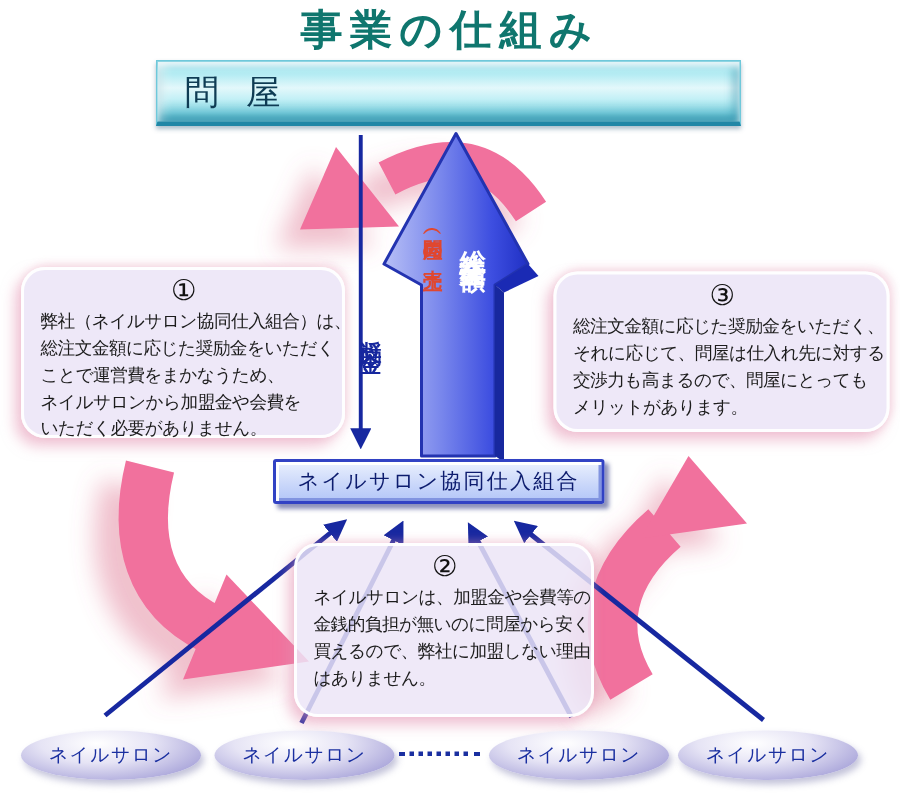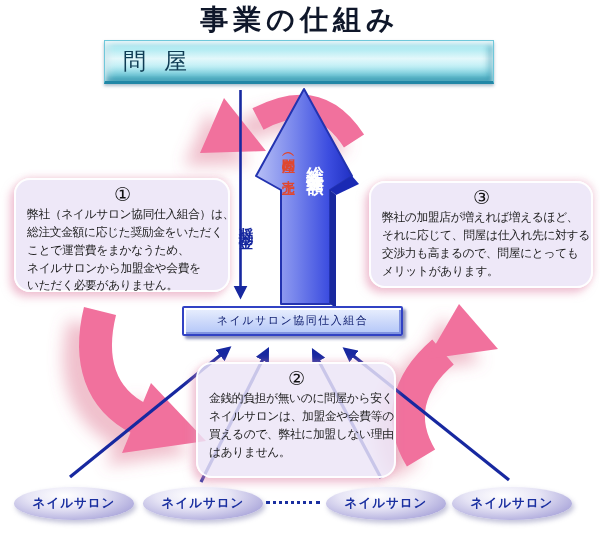--- a/index.html
+++ b/index.html
@@ -4,41 +4,41 @@
 <style>
   html,body{margin:0;padding:0;background:#fff;}
   .stage{
     position:relative;width:600px;height:535px;overflow:hidden;background:#fff;
     font-family:"Liberation Sans","DejaVu Sans",sans-serif;
   }
   .stage svg{position:absolute;left:0;top:0;}
 
   .title{
     position:absolute;left:0;top:1px;width:600px;text-align:center;
-    font-size:28px;font-weight:bold;color:#0f172a;letter-spacing:5px;
+    font-size:28px;font-weight:bold;color:#0f766e;letter-spacing:5px;
   }
 
   .banner{
     position:absolute;left:104px;top:40px;width:390px;height:44px;
     box-sizing:border-box;border:1px solid #6FC8DA;border-bottom:3px solid #2187A6;
     background:linear-gradient(180deg,#5BC4D8 0%,#A9E9F1 16%,#E3F8FB 44%,#C4F0F6 62%,#8ADAE6 86%,#46ACC2 100%);
     box-shadow:inset 0 4px 5px rgba(255,255,255,.85), inset 0 -6px 8px rgba(25,130,160,.45),
                inset 5px 0 6px rgba(255,255,255,.5), inset -5px 0 6px rgba(25,130,160,.3),
                0 2px 3px rgba(70,110,140,.45);
     text-align:left;line-height:40px;font-size:23px;color:#0F3C54;
     letter-spacing:18px;text-indent:18px;
   }
 
   .union{
     position:absolute;left:182px;top:306px;width:221px;height:30px;box-sizing:border-box;
     border:2px solid #3142C4;border-radius:2px;
     background:linear-gradient(180deg,#EAF0FE 0%,#CBD8FA 55%,#B3C6F8 100%);
     box-shadow:inset 2px 2px 0 rgba(255,255,255,.95), inset -2px -2px 0 #8194E0,
                3px 3px 3px rgba(25,35,120,.5);
-    text-align:center;line-height:25px;font-size:11px;color:#0D1C6E;letter-spacing:1.5px;
+    text-align:center;line-height:25px;font-size:14px;color:#0D1C6E;letter-spacing:1.5px;
   }
 
   .vtext{position:absolute;writing-mode:vertical-rl;white-space:nowrap;}
   .order-main{left:303px;top:152px;font-size:17.5px;font-weight:bold;color:#FFFFFF;letter-spacing:2.5px;}
   .order-sub{left:279px;top:147px;font-size:13px;font-weight:bold;color:#E0472F;letter-spacing:2px;}
   .incentive{left:236px;top:215px;font-size:14.5px;font-weight:bold;color:#16279E;letter-spacing:4px;}
 
   .note{
     position:absolute;box-sizing:border-box;border-radius:16px;
     background:rgba(236,229,247,0.9);border:2px solid rgba(255,255,255,0.95);
@@ -49,21 +49,21 @@
   .note .line{white-space:nowrap;font-family:Liberation Mono, monospace;}
   .note1{left:14px;top:178px;width:216px;height:114px;}
   .note2{left:196px;top:362px;width:200px;height:116px;background:rgba(236,229,247,0.84);}
   .note3{left:369px;top:181px;width:224px;height:107px;}
   .red{color:#E8304A;}
 
   .salon{
     position:absolute;top:487px;width:120px;height:33px;border-radius:50%;
     background:radial-gradient(ellipse at 42% 26%,#FFFFFF 0%,#E6E4F5 38%,#AEAADC 78%,#8E8AC6 100%);
     box-shadow:2px 3px 5px rgba(120,120,170,.45);
-    text-align:center;line-height:33px;font-size:12.5px;font-weight:bold;color:#1A2FA0;letter-spacing:1px;
+    text-align:center;line-height:33px;font-size:12.5px;font-weight:normal;color:#1A2FA0;letter-spacing:1px;
   }
   .salon1{left:14px;}  .salon2{left:143px;}  .salon3{left:326px;}  .salon4{left:452px;}
   .salon-dots{position:absolute;left:266px;top:501px;width:54px;height:0;border-top:3px dotted #1A2FA0;}
 </style>
 </head>
 <body>
 
 <div class="stage">
 
   <svg width="600" height="535" viewBox="0 0 600 535">
@@ -124,29 +124,29 @@
     <div class="num">①</div>
     <div class="line">弊社（ネイルサロン協同仕入組合）は、</div>
     <div class="line">総注文金額に応じた奨励金をいただく</div>
     <div class="line">ことで運営費をまかなうため、</div>
     <div class="line">ネイルサロンから加盟金や会費を</div>
     <div class="line">いただく必要がありません。</div>
   </div>
 
   <div class="note note2">
     <div class="num">②</div>
+    <div class="line">ネイルサロンは、加盟金や会費等の</div>
     <div class="line">金銭的負担が無いのに問屋から安く</div>
-    <div class="line">ネイルサロンは、加盟金や会費等の</div>
     <div class="line">買えるので、弊社に加盟しない理由</div>
     <div class="line">はありません。</div>
   </div>
 
   <div class="note note3">
     <div class="num">③</div>
-    <div class="line">弊社の加盟店が増えれば増えるほど、</div>
+    <div class="line">総注文金額に応じた奨励金をいただく、</div>
     <div class="line">それに応じて、問屋は仕入れ先に対する</div>
     <div class="line">交渉力も高まるので、問屋にとっても</div>
     <div class="line">メリットがあります。</div>
   </div>
 
   <div class="salon salon1">ネイルサロン</div>
   <div class="salon salon2">ネイルサロン</div>
   <div class="salon-dots"></div>
   <div class="salon salon3">ネイルサロン</div>
   <div class="salon salon4">ネイルサロン</div>

